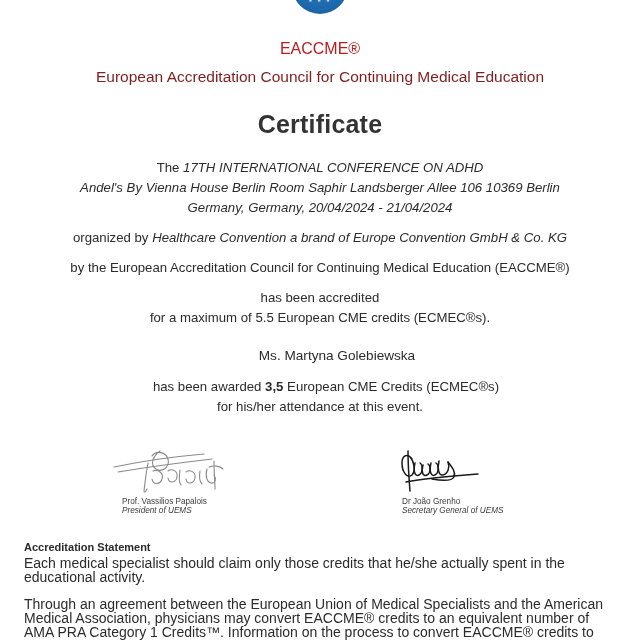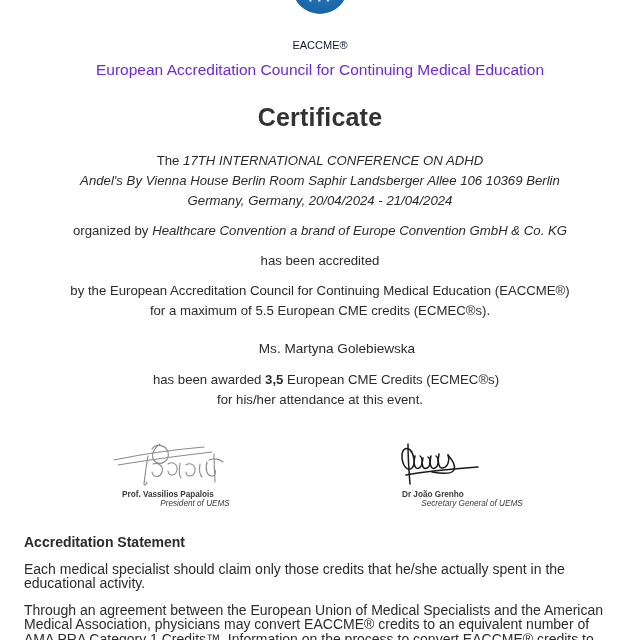--- a/index.html
+++ b/index.html
@@ -43,27 +43,27 @@
     font-size: 5px;
     letter-spacing: 1.5px;
   }
 
   
   .header {
     text-align: center;
     margin-top: 24px;
   }
   .brand-mark {
-    font-size: 11px;
-    color: #0f172a;
+    font-size: 16px;
+    color: #b91c1c;
     line-height: 1.35;
   }
   .brand-full {
     font-size: 15.5px;
-    color: #6d28d9;
+    color: #7f1d1d;
     line-height: 1.35;
     margin-top: 7px;
   }
   .cert-title {
     font-size: 25px;
     font-weight: bold;
     color: #333333;
     margin-top: 22px;
     letter-spacing: .2px;
   }
@@ -103,46 +103,46 @@
     text-align: center;
   }
   .sig-img {
     height: 48px;
     display: flex;
     align-items: flex-end;
     justify-content: center;
   }
   .sig-name {
     font-size: 8.2px;
-    font-weight: bold;
+    font-weight: normal;
     color: #3a3a3a;
     margin-top: 2px;
     text-align: left;
     padding-left: 24px;
   }
   .sig-role {
     font-size: 8.2px;
     font-style: italic;
     color: #3a3a3a;
-    text-align: center;
+    text-align: left;
     padding-left: 24px;
   }
   .sig-col.right .sig-name,
   .sig-col.right .sig-role { padding-left: 30px; }
 
   
   .fineprint {
     margin: 26px 24px 0 24px;
     text-align: left;
   }
   .fp-head {
-    font-size: 14px;
+    font-size: 11px;
     font-weight: bold;
     color: #2b2b2b;
-    margin-bottom: 12px;
+    margin-bottom: 3px;
   }
   .fp-para {
     font-size: 14px;
     line-height: 14.2px;
     color: #2b2b2b;
     margin-bottom: 13px;
   }
 </style>
 </head>
 <body>
@@ -166,23 +166,23 @@
   </div>
 
   <div class="line bi">Andel's By Vienna House Berlin Room Saphir Landsberger Allee 106 10369 Berlin</div>
 
   <div class="line bi">Germany, Germany, 20/04/2024 - 21/04/2024</div>
 
   <div class="line gap-s">
     <span>organized by </span><span class="bi">Healthcare Convention a brand of Europe Convention GmbH &amp; Co. KG</span>
   </div>
 
+  <div class="line gap-s">by the European Accreditation Council for Continuing Medical Education (EACCME®)</div>
+
   <div class="line gap-s">has been accredited</div>
-
-  <div class="line gap-s">by the European Accreditation Council for Continuing Medical Education (EACCME®)</div>
 
   <div class="line">for a maximum of 5.5 European CME credits (ECMEC®s).</div>
 
   <div class="recipient">Ms.  Martyna Golebiewska</div>
 
   <div class="line gap-m">
     <span>has been awarded </span><span class="b">3,5</span><span> European CME Credits (ECMEC®s)</span>
   </div>
 
   <div class="line">for his/her attendance at this event.</div>

